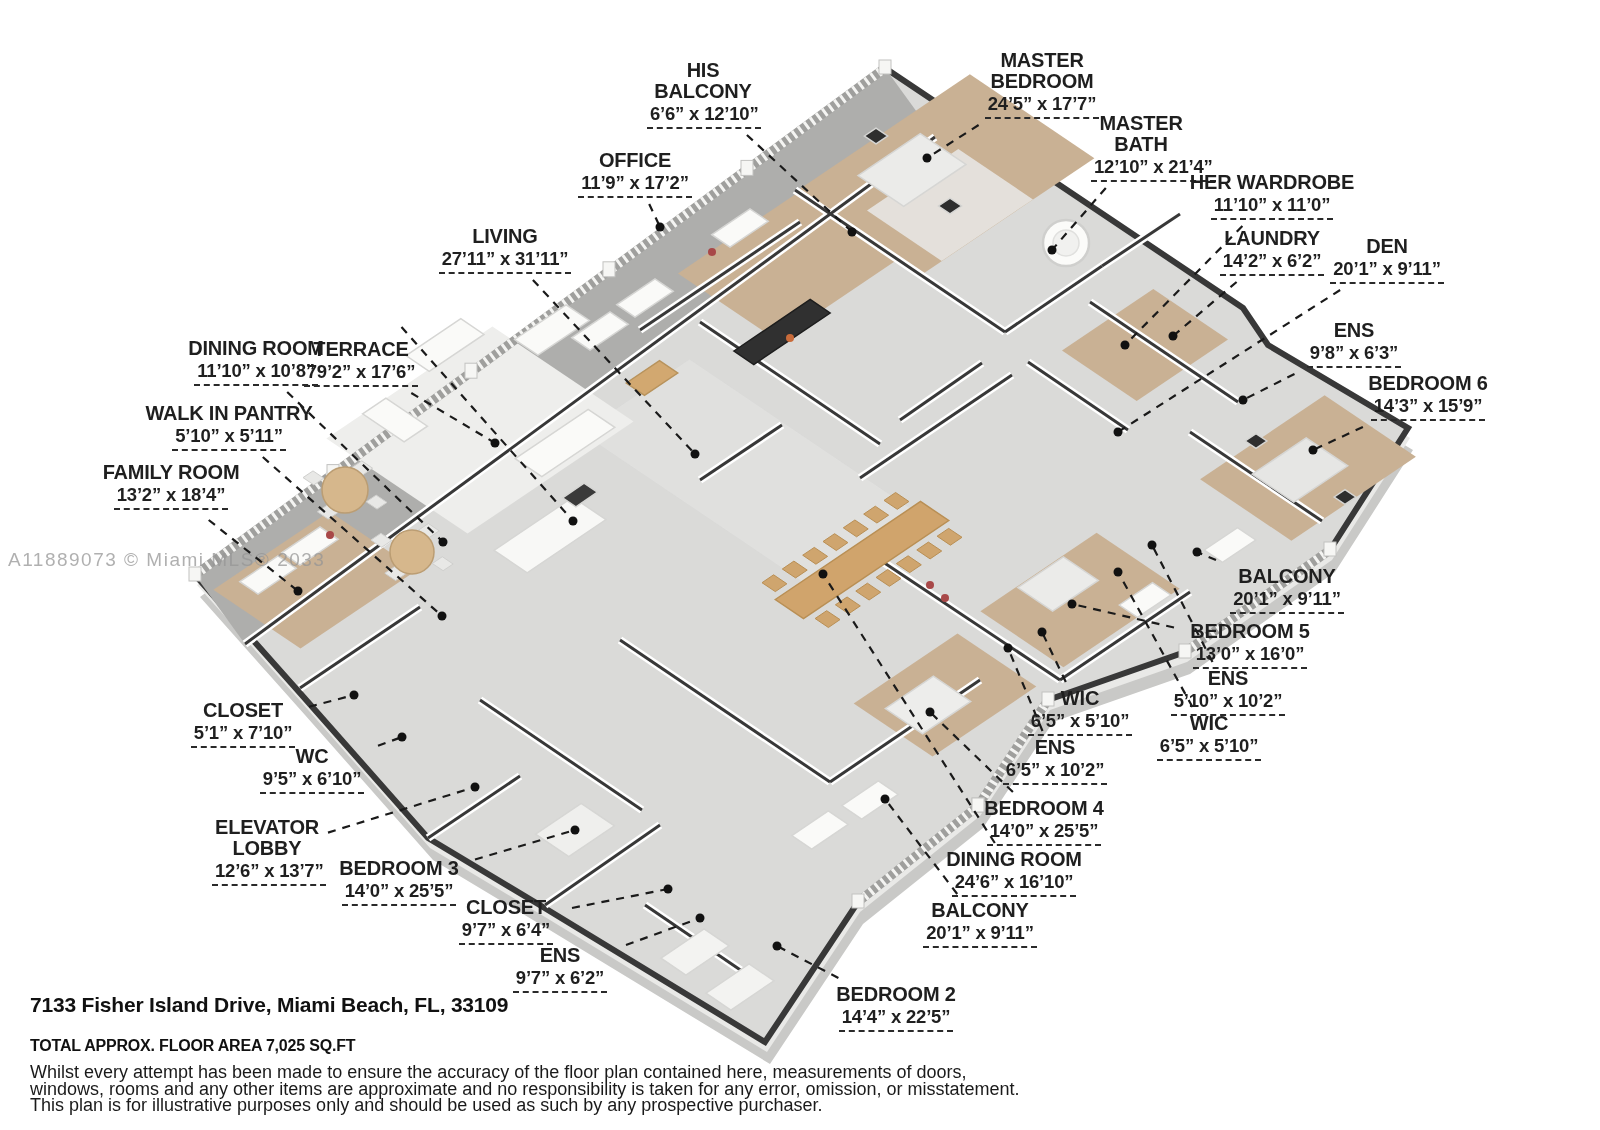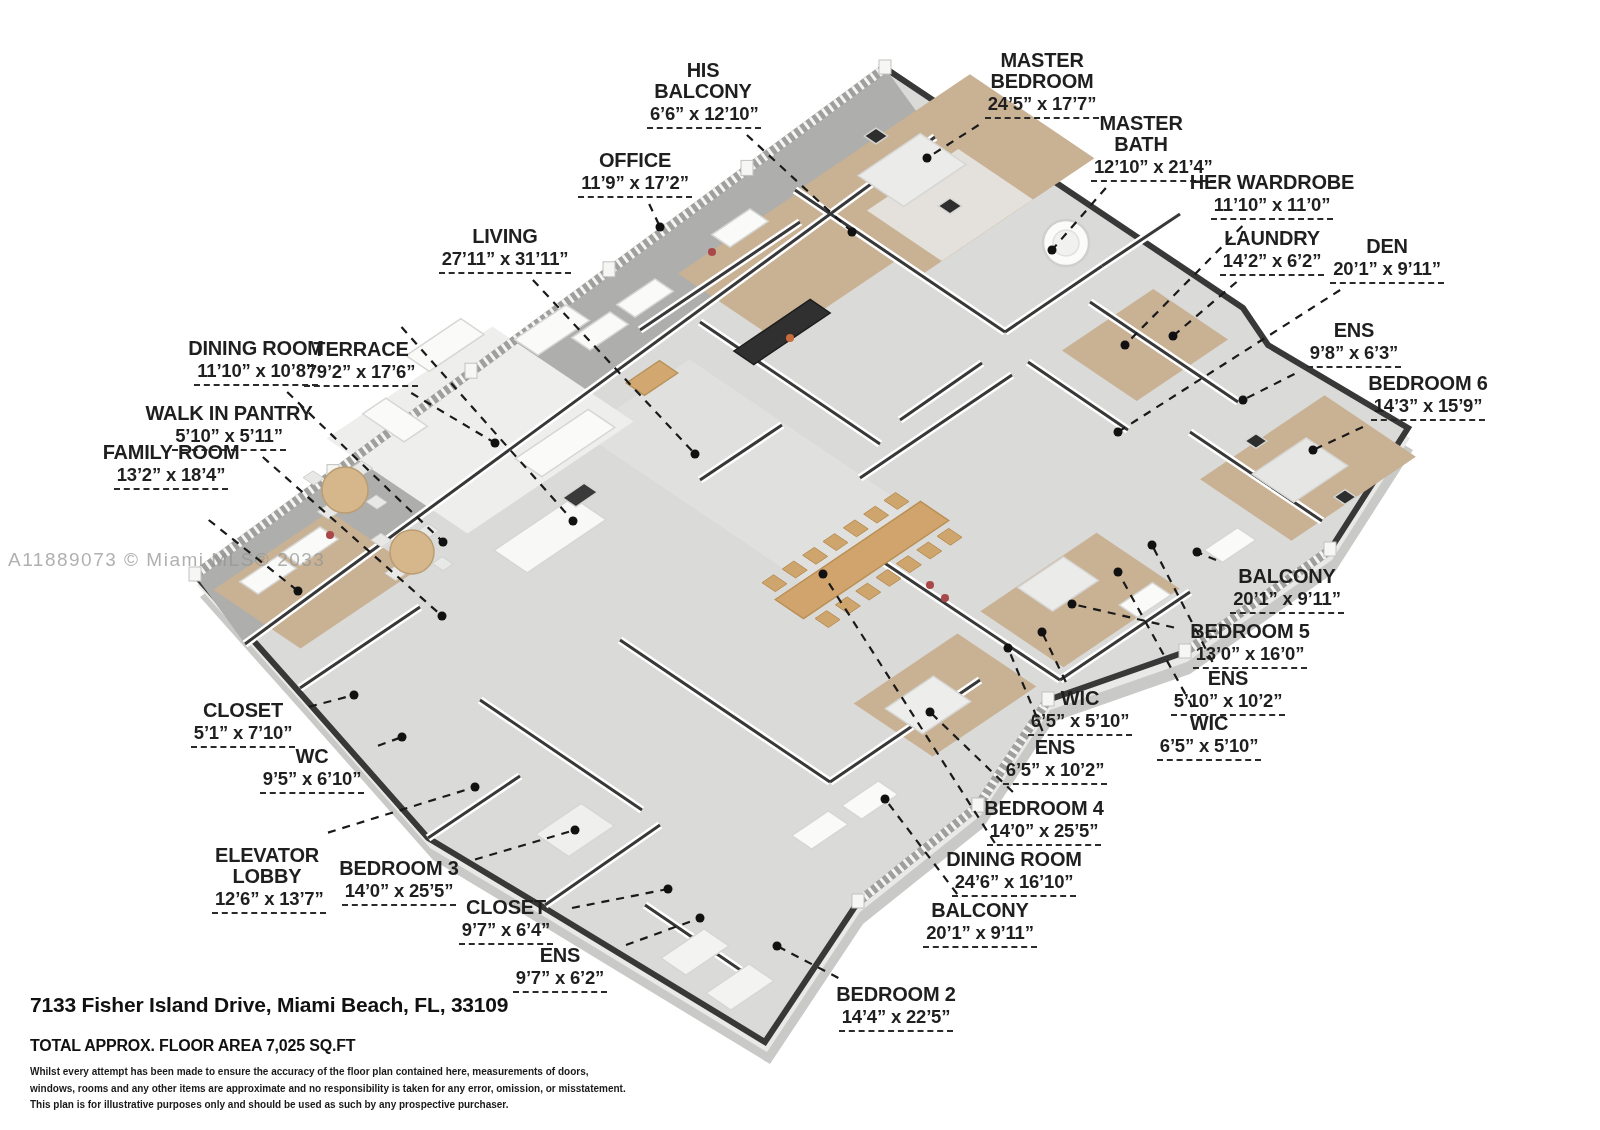--- a/index.html
+++ b/index.html
@@ -25,21 +25,21 @@
   }
   .room-label .rdims{
     display:inline-block;font-size:18.5px;line-height:21px;margin-top:1px;
     border-bottom:2.5px dashed #2a2a2a;padding:0 3px 3px 3px;white-space:nowrap;
   }
   #footer{
     position:absolute;left:30px;top:993px;z-index:5;color:#111;
   }
   #footer .address{font-size:21px;font-weight:700;letter-spacing:-0.2px;}
   #footer .area{font-size:16px;font-weight:700;margin-top:20px;letter-spacing:-0.2px;}
-  #footer .disclaimer{margin-top:9px;font-size:10px;line-height:16.5px;font-weight:700;color:#1a1a1a;}
+  #footer .disclaimer{margin-top:9px;font-size:18px;line-height:16.5px;font-weight:400;color:#1a1a1a;}
 </style>
 </head>
 <body>
 
 <div id="stage">
   <svg id="plan-svg" width="1600" height="1130" viewBox="0 0 1600 1130">
       <polygon points="890,90 1248,330 1273,367 1413,450 1335,572 1190,674 1053,722 983,828 863,924 770,1064 548,929 433,860 305,715 200,597" fill="#c9c9c7"></polygon>
       <polygon points="887,78 1245,318 1270,355 1410,438 1332,560 1187,662 1050,710 980,816 860,912 767,1052 545,917 430,848 302,703 197,585" fill="#e9e9e7"></polygon>
       <polygon points="885,68 1243,308 1268,345 1408,428 1330,550 1185,652 1048,700 978,806 858,902 765,1042 543,907 428,838 300,693 195,575" fill="#dadad8" stroke="#383838" stroke-width="6"></polygon>
       <polygon points="195,575 885,68 935,137 245,644" fill="#aeaeac"></polygon>
@@ -248,24 +248,24 @@
       <div class="room-label" style="left: 1091px; top: 113px; width: 100px;"><div class="rname">MASTER BATH</div><div class="rdims">12’10” x 21’4”</div></div>
       <div class="room-label" style="left: 1177px; top: 172px; width: 190px;"><div class="rname">HER WARDROBE</div><div class="rdims">11’10” x 11’0”</div></div>
       <div class="room-label" style="left: 1207px; top: 228px; width: 130px;"><div class="rname">LAUNDRY</div><div class="rdims">14’2” x 6’2”</div></div>
       <div class="room-label" style="left: 1317px; top: 236px; width: 140px;"><div class="rname">DEN</div><div class="rdims">20’1” x 9’11”</div></div>
       <div class="room-label" style="left: 1294px; top: 320px; width: 120px;"><div class="rname">ENS</div><div class="rdims">9’8” x 6’3”</div></div>
       <div class="room-label" style="left: 1353px; top: 373px; width: 150px;"><div class="rname">BEDROOM 6</div><div class="rdims">14’3” x 15’9”</div></div>
       <div class="room-label" style="left: 425px; top: 226px; width: 160px;"><div class="rname">LIVING</div><div class="rdims">27’11” x 31’11”</div></div>
       <div class="room-label" style="left: 176px; top: 338px; width: 160px;"><div class="rname">DINING ROOM</div><div class="rdims">11’10” x 10’8”</div></div>
       <div class="room-label" style="left: 296px; top: 339px; width: 130px;"><div class="rname">TERRACE</div><div class="rdims">79’2” x 17’6”</div></div>
       <div class="room-label" style="left: 134px; top: 403px; width: 190px;"><div class="rname">WALK IN PANTRY</div><div class="rdims">5’10” x 5’11”</div></div>
-      <div class="room-label" style="left: 91px; top: 442px; width: 160px;"><div class="rname">FAMILY ROOM</div><div class="rdims">13’2” x 18’4”</div></div>
+      <div class="room-label" style="left: 91px; top: 462px; width: 160px;"><div class="rname">FAMILY ROOM</div><div class="rdims">13’2” x 18’4”</div></div>
       <div class="room-label" style="left: 183px; top: 700px; width: 120px;"><div class="rname">CLOSET</div><div class="rdims">5’1” x 7’10”</div></div>
       <div class="room-label" style="left: 252px; top: 746px; width: 120px;"><div class="rname">WC</div><div class="rdims">9’5” x 6’10”</div></div>
-      <div class="room-label" style="left: 212px; top: 817px; width: 110px; margin-top: 28px;"><div class="rname">ELEVATOR LOBBY</div><div class="rdims">12’6” x 13’7”</div></div>
+      <div class="room-label" style="left: 212px; top: 817px; width: 110px;"><div class="rname">ELEVATOR LOBBY</div><div class="rdims">12’6” x 13’7”</div></div>
       <div class="room-label" style="left: 329px; top: 858px; width: 140px;"><div class="rname">BEDROOM 3</div><div class="rdims">14’0” x 25’5”</div></div>
       <div class="room-label" style="left: 446px; top: 897px; width: 120px;"><div class="rname">CLOSET</div><div class="rdims">9’7” x 6’4”</div></div>
       <div class="room-label" style="left: 500px; top: 945px; width: 120px;"><div class="rname">ENS</div><div class="rdims">9’7” x 6’2”</div></div>
       <div class="room-label" style="left: 821px; top: 984px; width: 150px;"><div class="rname">BEDROOM 2</div><div class="rdims">14’4” x 22’5”</div></div>
       <div class="room-label" style="left: 915px; top: 900px; width: 130px;"><div class="rname">BALCONY</div><div class="rdims">20’1” x 9’11”</div></div>
       <div class="room-label" style="left: 934px; top: 849px; width: 160px;"><div class="rname">DINING ROOM</div><div class="rdims">24’6” x 16’10”</div></div>
       <div class="room-label" style="left: 974px; top: 798px; width: 140px;"><div class="rname">BEDROOM 4</div><div class="rdims">14’0” x 25’5”</div></div>
       <div class="room-label" style="left: 1000px; top: 737px; width: 110px;"><div class="rname">ENS</div><div class="rdims">6’5” x 10’2”</div></div>
       <div class="room-label" style="left: 1020px; top: 688px; width: 120px;"><div class="rname">WIC</div><div class="rdims">6’5” x 5’10”</div></div>
       <div class="room-label" style="left: 1144px; top: 713px; width: 130px;"><div class="rname">WIC</div><div class="rdims">6’5” x 5’10”</div></div>

